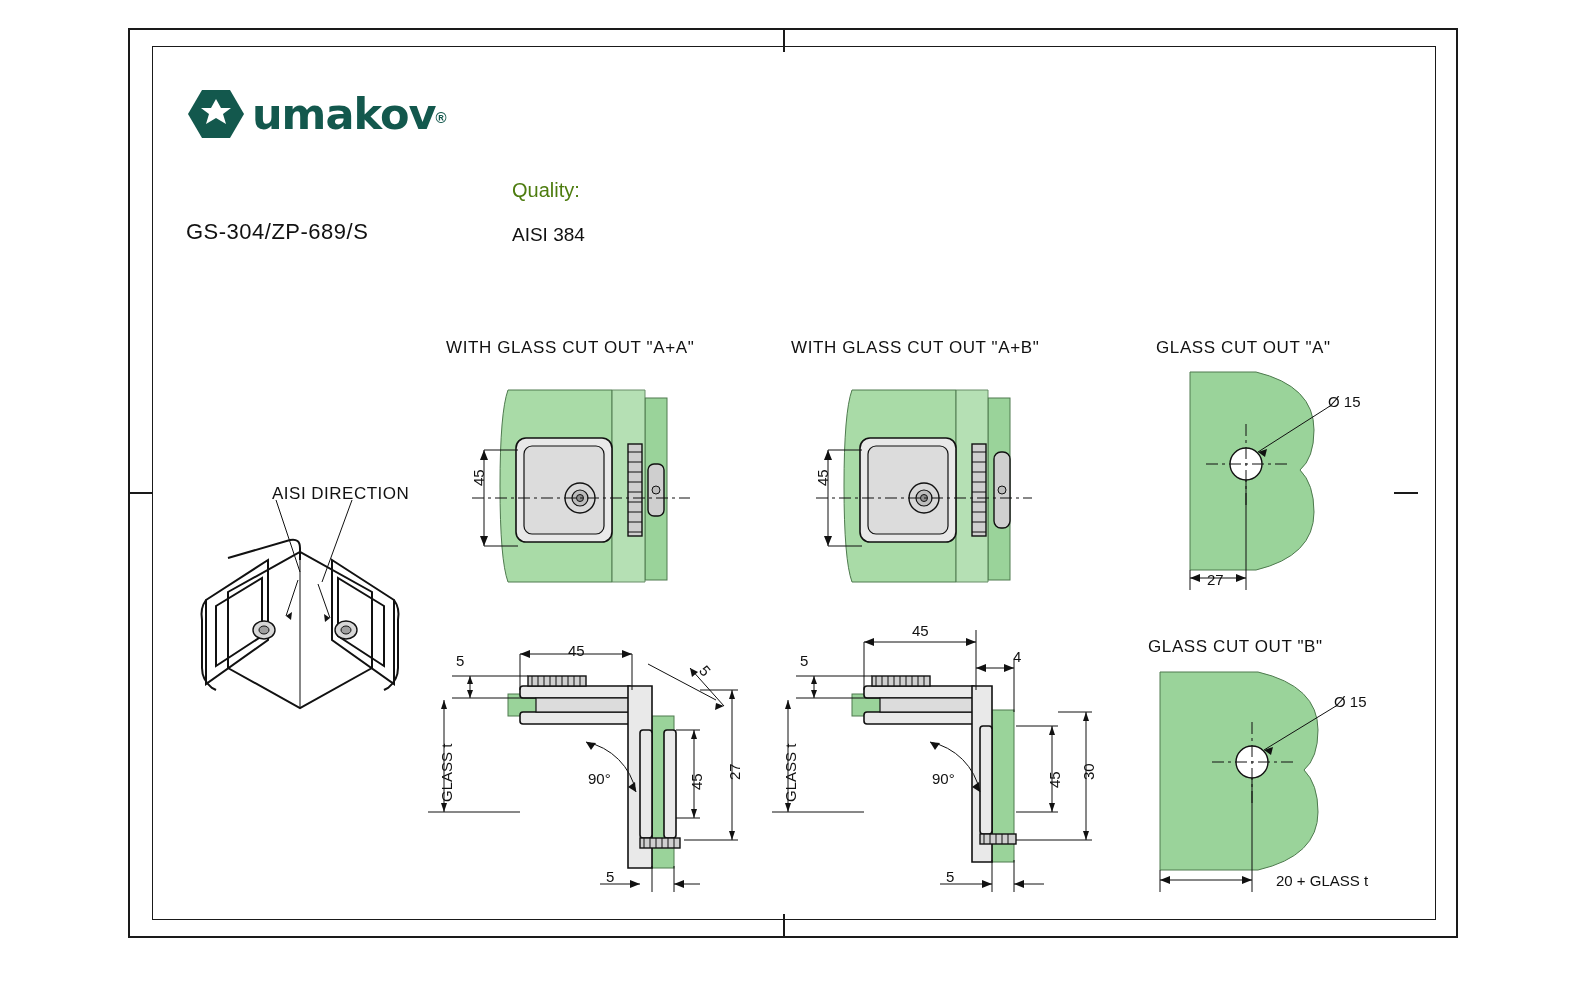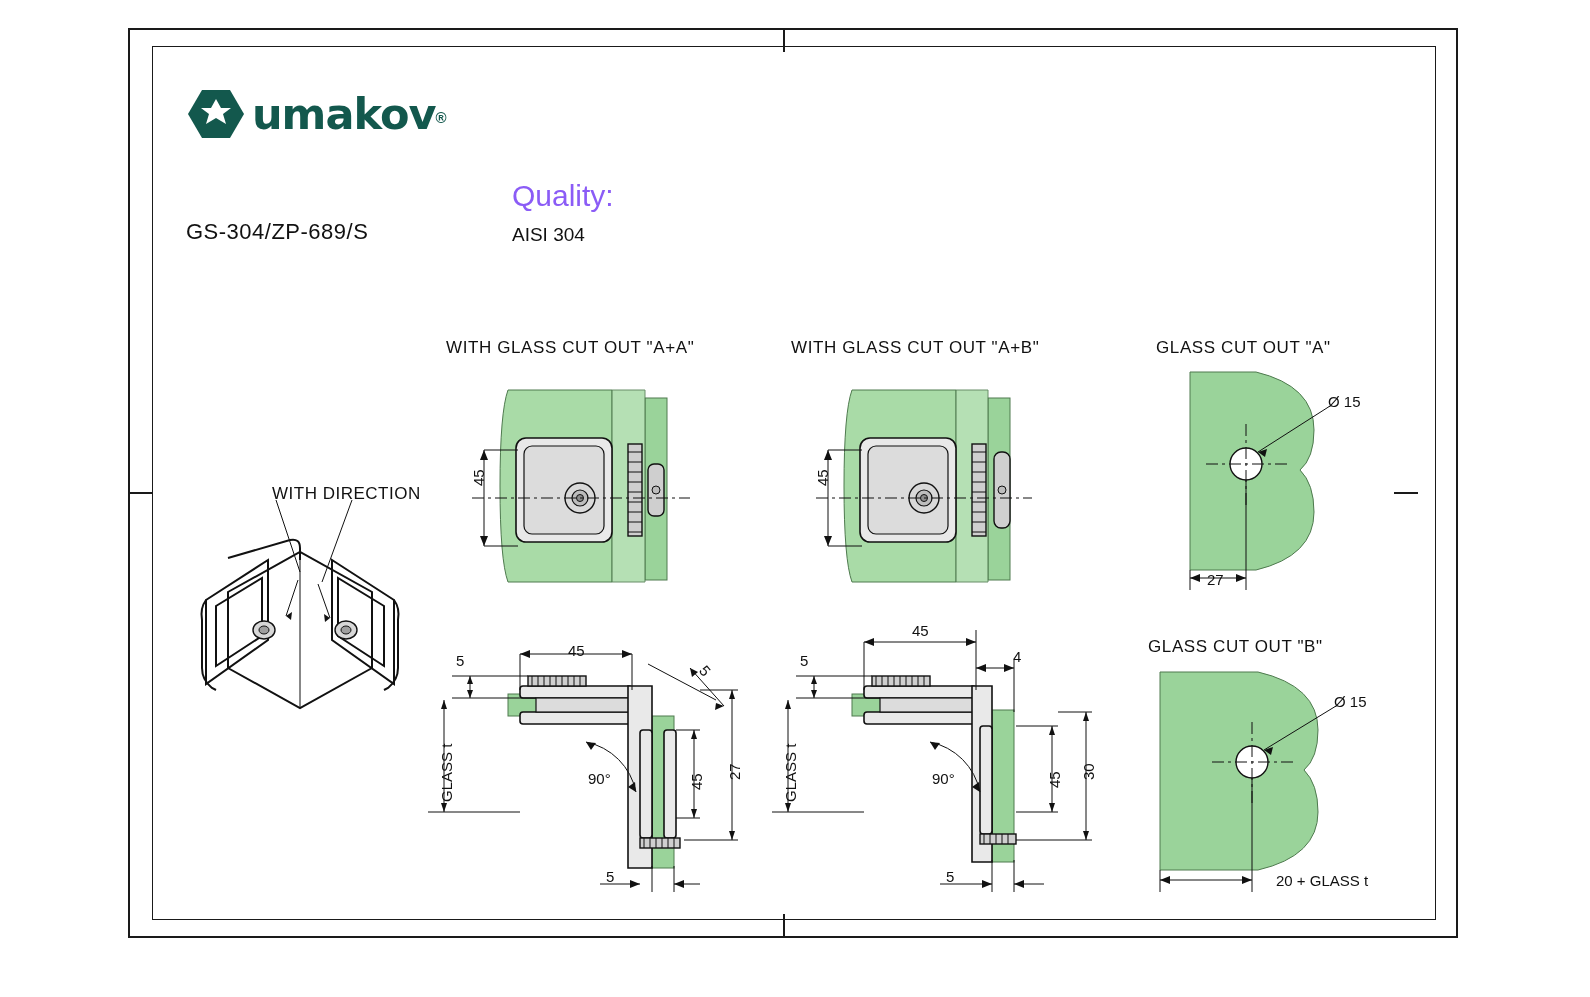--- a/index.html
+++ b/index.html
@@ -11,21 +11,21 @@
   .tick{position:absolute;background:#1a1a1a;}
   .tick.h{height:1.5px;width:24px;}
   .tick.v{width:1.5px;height:24px;}
   
   #logo{position:absolute;left:188px;top:86px;display:flex;align-items:center;gap:8px;}
   .hexmark{width:56px;height:56px;}
   .logotext{font-family:"DejaVu Sans",sans-serif;font-weight:bold;font-size:43px;color:#13584d;letter-spacing:-1px;line-height:1;}
   .reg{font-size:15px;vertical-align:super;font-weight:bold;color:#13584d;}
   
   .code{position:absolute;left:186px;top:219px;font-size:22px;letter-spacing:0.5px;color:#111;}
-  .quality-label{position:absolute;left:512px;top:179px;font-size:30px;color:#8b5cf6;}
+  .quality-label{position:absolute;left:512px;top:179px;font-size:20px;color:#4d7c0f;}
   .quality-value{position:absolute;left:512px;top:224px;font-size:19px;color:#111;}
   .view-title{position:absolute;font-size:17px;letter-spacing:0.6px;color:#111;white-space:nowrap;}
   .lbl{position:absolute;font-size:15px;color:#111;white-space:nowrap;}
   svg{position:absolute;left:0;top:0;overflow:visible;}
   .dim{stroke:#111;stroke-width:1;fill:none;}
   .thin{stroke:#111;stroke-width:1;fill:none;}
   .ctr{stroke:#111;stroke-width:1;fill:none;stroke-dasharray:12 4 3 4;}
   .glass{fill:#9ad39a;stroke:#4e7a4e;stroke-width:1;}
   .glass2{fill:#a9dba7;stroke:#4e7a4e;stroke-width:1;}
   .metal{fill:#e9e9e9;stroke:#111;stroke-width:1.6;}
@@ -51,27 +51,27 @@
       <polygon points="14,4 42,4 56,28 42,52 14,52 0,28" fill="#13584d"></polygon>
       <polygon points="28,13 33,22 43,22 35,28 38,38 28,32 18,38 21,28 13,22 23,22" fill="#ffffff"></polygon>
     </svg>
     <div style="position:relative;">
       <span class="logotext">umakov</span><span class="reg">®</span>
     </div>
   </div>
 
   <div class="code">GS-304/ZP-689/S</div>
   <div class="quality-label">Quality:</div>
-  <div class="quality-value">AISI 304</div>
+  <div class="quality-value">AISI 384</div>
 
   <div class="view-title" style="left:446px;top:338px;">WITH GLASS CUT OUT "A+A"</div>
   <div class="view-title" style="left:791px;top:338px;">WITH GLASS CUT OUT "A+B"</div>
   <div class="view-title" style="left:1156px;top:338px;">GLASS CUT OUT "A"</div>
   <div class="view-title" style="left:1148px;top:637px;">GLASS CUT OUT "B"</div>
-  <div class="lbl" style="left:272px;top:484px;font-size:17px;letter-spacing:0.5px;">WITH DIRECTION</div>
+  <div class="lbl" style="left:272px;top:484px;font-size:17px;letter-spacing:0.5px;">AISI DIRECTION</div>
 
   <svg width="1590" height="997">
 
     <path class="thin" d="M276,500 L300,572"></path>
     <path class="thin" d="M352,500 L322,582"></path>
 
     <path class="blk" d="M206,600 L268,560 L268,640 L206,684 Z" fill="#f2f2f2"></path>
     <path class="blk" d="M216,606 L262,578 L262,636 L216,666 Z" fill="#ffffff"></path>
     <path class="blk" d="M228,558 L290,540 Q300,538 300,548 L300,560" fill="none"></path>
 

